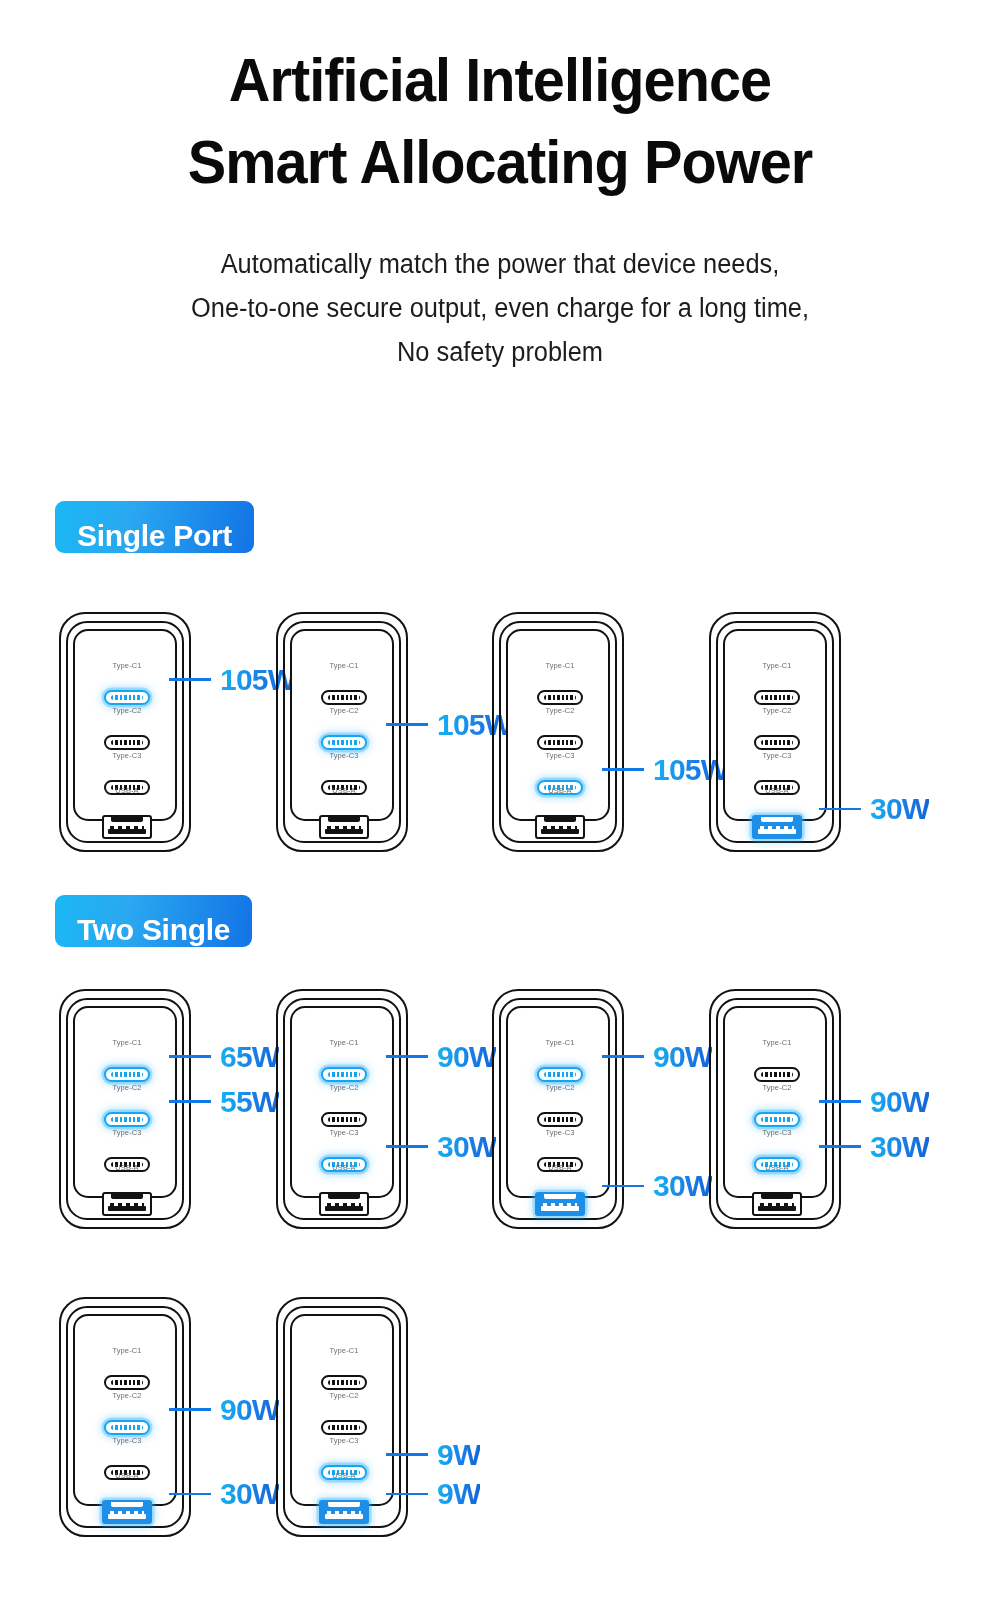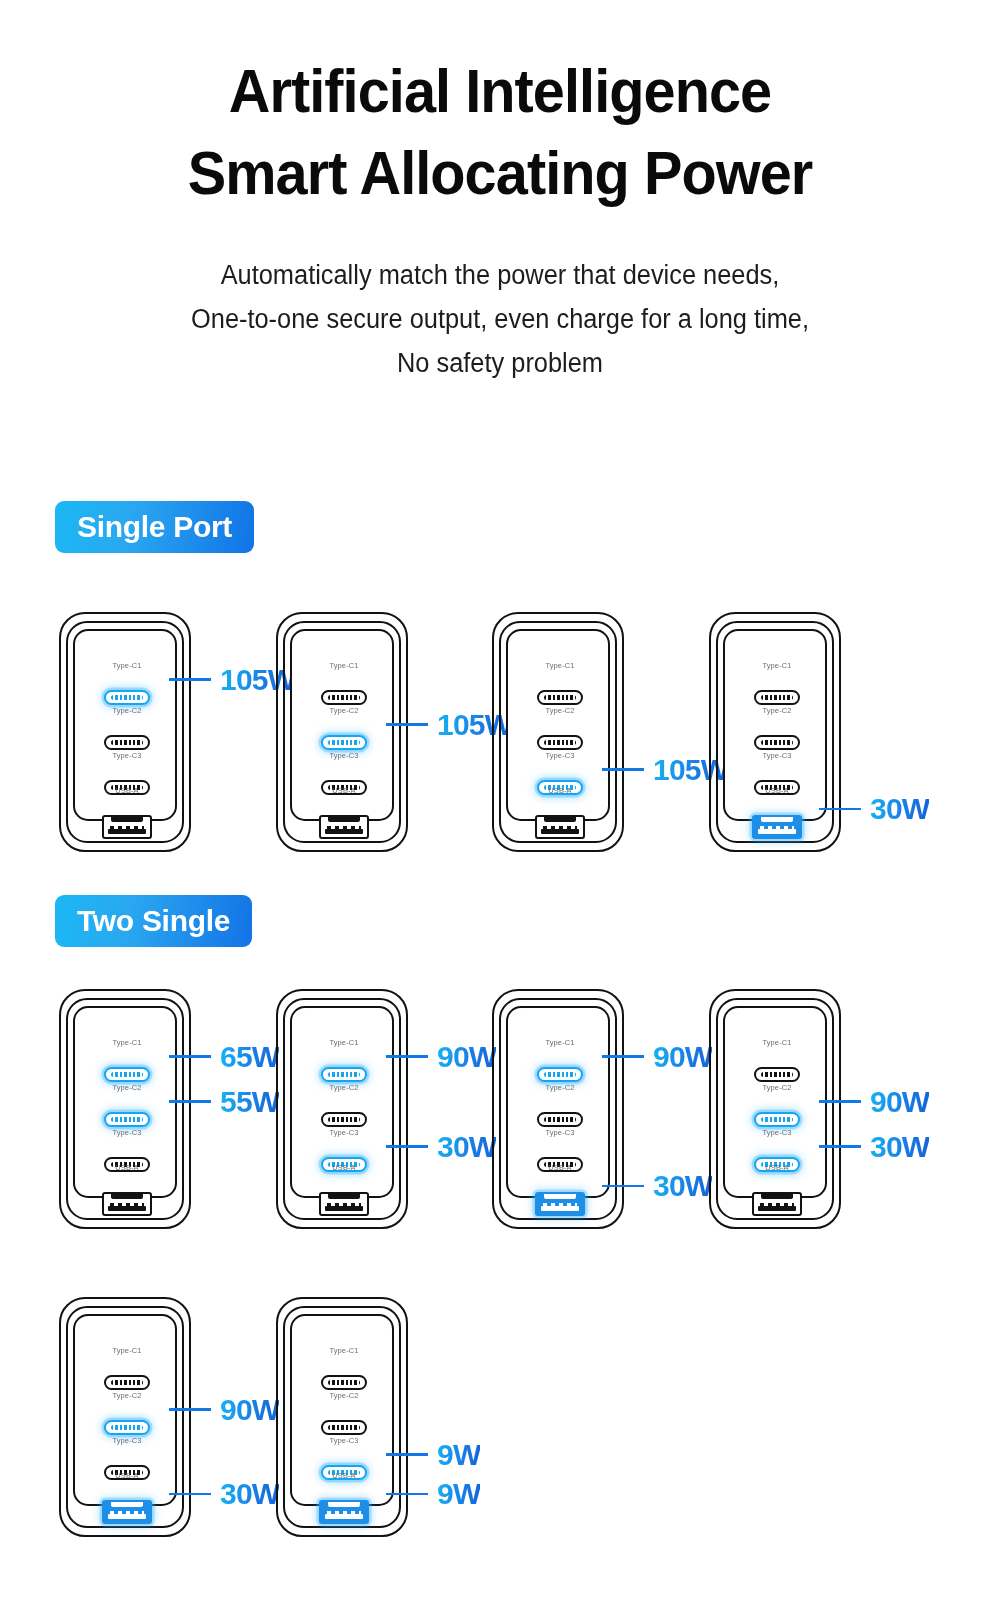--- a/index.html
+++ b/index.html
@@ -3,21 +3,21 @@
 <meta charset="utf-8">
 <style>
   html,body{margin:0;padding:0;}
   body{
     width:1000px;height:1606px;background:#ffffff;
     font-family:"Liberation Sans",sans-serif;
     position:relative;overflow:hidden;
   }
 
   
-  .hero{padding-top:50px;text-align:center;}
+  .hero{padding-top:39px;text-align:center;}
   .title{
     font-family:"Liberation Sans",sans-serif;
     font-weight:700;color:#0a0a0a;
     font-size:62px;line-height:1.33;
     letter-spacing:-1px;
     transform:scaleX(0.93);
   }
   .title div{white-space:nowrap;}
   .subtitle{
     margin-top:38px;color:#1d1d1d;
@@ -25,21 +25,21 @@
     transform:scaleX(0.94);
   }
   .subtitle div{white-space:nowrap;}
 
   
   .badge{
     position:absolute;
     height:52px;border-radius:9px;
     background:linear-gradient(100deg,#1bb8f5 0%,#2aa7f0 38%,#1273e6 100%);
     color:#fff;font-size:30px;font-weight:700;
-    display:flex;align-items:center;
+    display:flex;align-items:flex-end;
     padding:0 22px;
     letter-spacing:-0.3px;
     box-sizing:border-box;
   }
 
   
   .charger{position:absolute;width:132px;height:240px;}
   .shell-outer{
     position:absolute;left:0;top:0;width:132px;height:240px;
     border:2.6px solid #121212;border-radius:26px;box-sizing:border-box;

